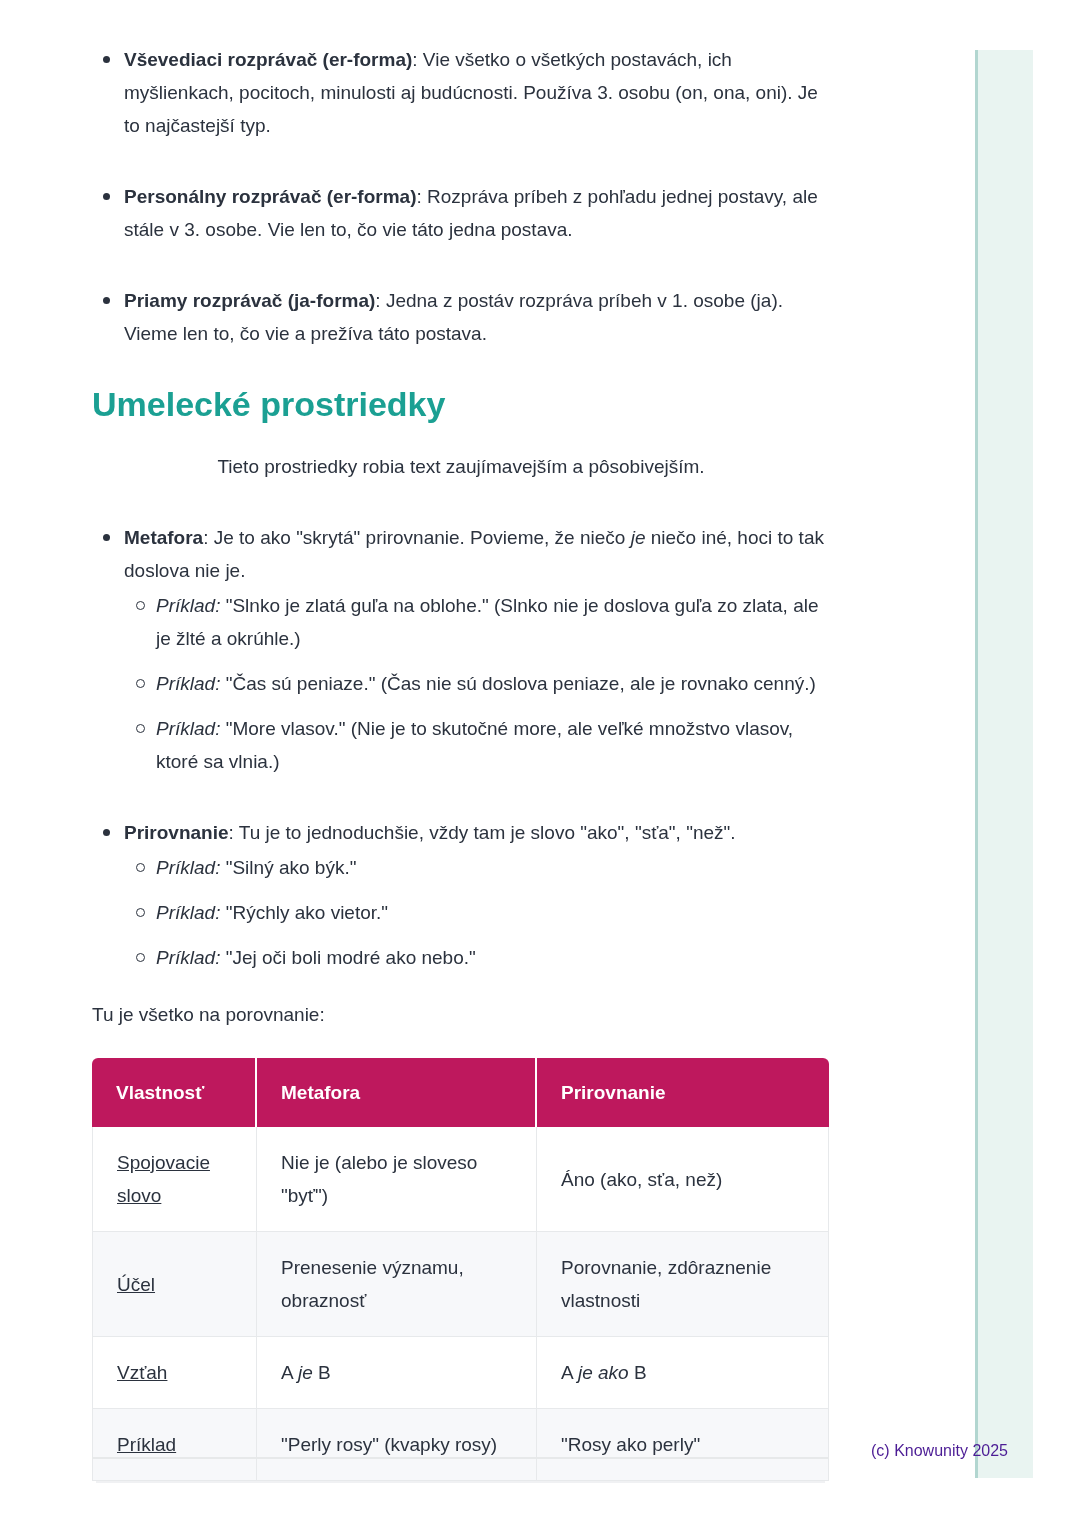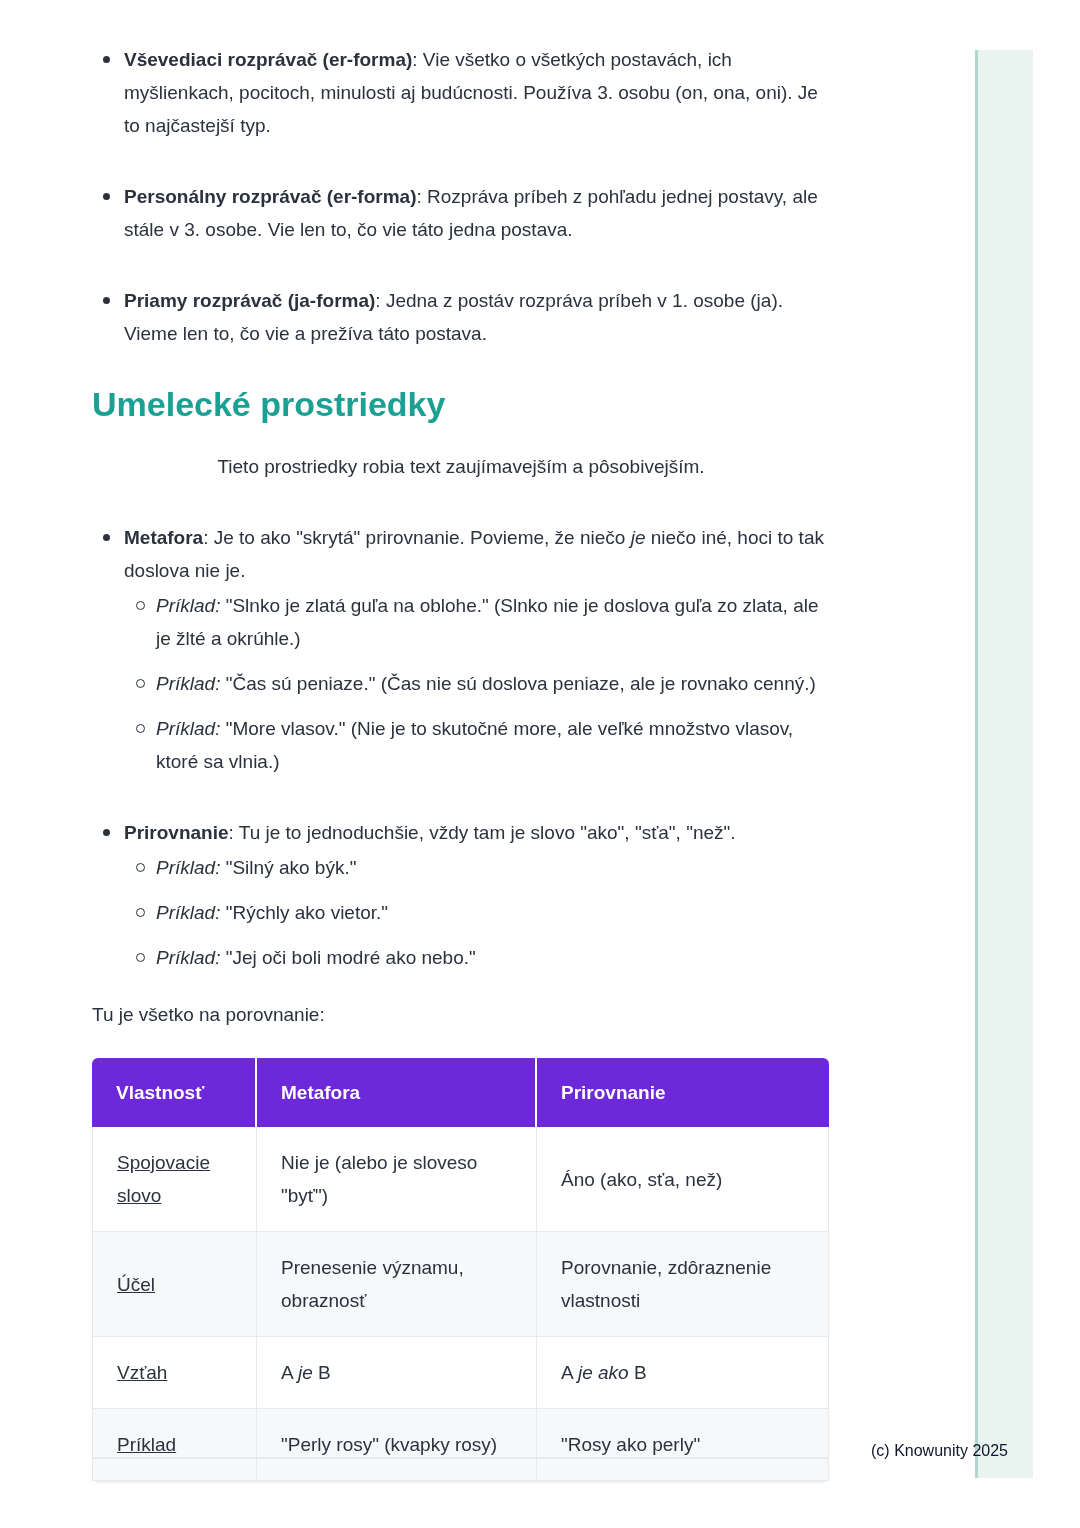--- a/index.html
+++ b/index.html
@@ -58,21 +58,21 @@
 
   
   table.compare {
     border-collapse: separate;
     border-spacing: 0;
     margin-top: 27px;
     width: 737px;
     box-shadow: 0 6px 0 -4px #f0f1f3;
   }
   table.compare th {
-    background: #6d28d9;
+    background: #be185d;
     color: #ffffff;
     font-weight: bold;
     font-size: 19px;
     text-align: left;
     padding: 18px 24px;
     border-right: 2px solid #ffffff;
     vertical-align: middle;
     box-sizing: border-box;
   }
   table.compare th:last-child { border-right: none; }
@@ -108,21 +108,21 @@
     width: 737px; height: 2px;
     background: #e7e9ea;
   }
 
   .copyright {
     position: absolute;
     top: 1441px;
     right: 72px;
     font-size: 16px;
     line-height: 20px;
-    color: #0f172a;
+    color: #4c1d95;
     z-index: 2;
   }
 </style>
 </head>
 <body>
 
 <div class="content">
 
   <ul class="bullets narrators">
     <li>

